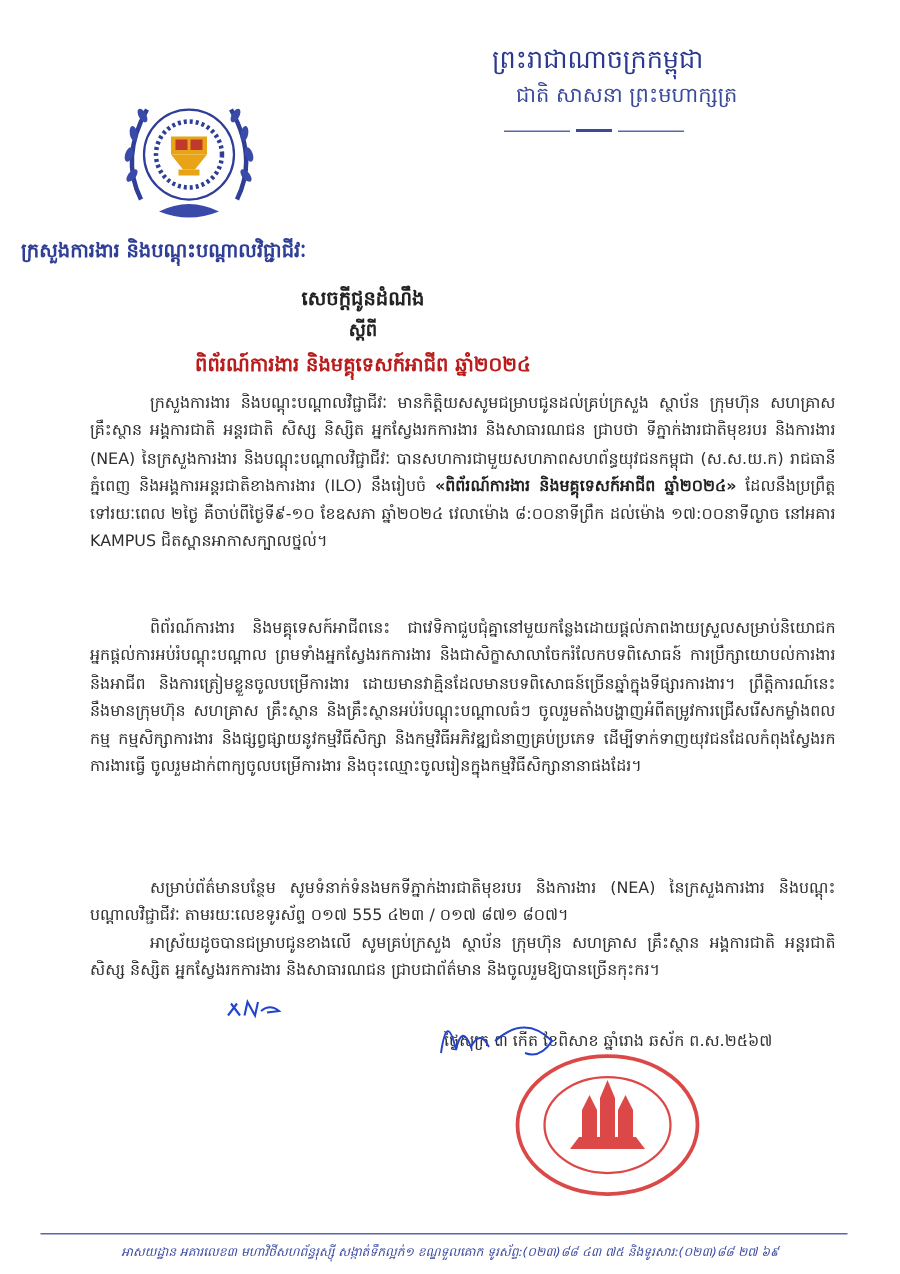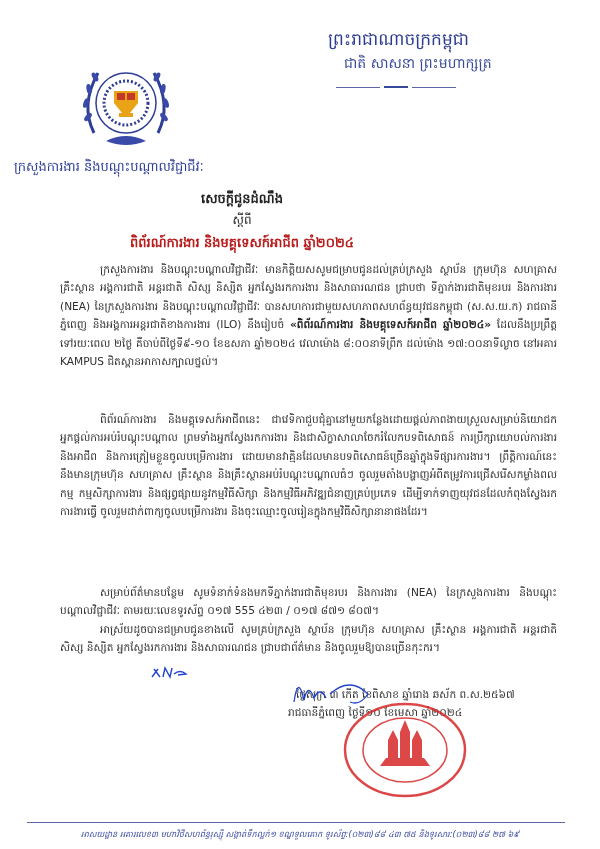--- a/index.html
+++ b/index.html
@@ -5,24 +5,24 @@
     html, body { margin: 0; padding: 0; background: #ffffff; }
     body { width: 600px; height: 849px; position: relative; overflow: hidden;
            font-family: "DejaVu Sans", sans-serif; color: #2a2a2a; }
     .abs { position: absolute; }
     .kingdom { left: 300px; top: 28px; width: 300px; text-align: left; }
     .kingdom .l1 { position:absolute; left: 28px; top: 0; font-size: 17px; font-weight: normal; color: #2b3a8f; white-space: nowrap; }
     .kingdom .l2 { position:absolute; left: 44px; top: 26px; font-size: 14px; color: #3a4a9a; white-space: nowrap; }
     .kingdom .orn { position:absolute; left: 36px; top: 58px; width: 120px; height: 2px; }
     .orn .line { position:absolute; top: 1px; height: 1px; background: #5a66a8; }
     .logo { left: 76px; top: 55px; width: 100px; height: 100px; }
-    .ministry { left: 14px; top: 158px; font-size: 13px; font-weight: normal; color: #2f3e96; white-space: nowrap; }
+    .ministry { left: 14px; top: 158px; font-size: 13px; font-weight: bold; color: #2f3e96; white-space: nowrap; }
     .title-block { left: 0; top: 190px; width: 484px; text-align: center; }
     .title-block .t1 { font-size: 13px; font-weight: bold; margin-top: 0; color: #222; }
-    .title-block .t2 { font-size: 12px; font-weight: normal; margin-top: 3px; color: #222; }
+    .title-block .t2 { font-size: 12px; font-weight: bold; margin-top: 3px; color: #222; }
     .title-block .t3 { font-size: 13px; font-weight: bold; margin-top: 4px; color: #b91c1c; }
     .para { left: 60px; width: 497px; font-size: 10.6px; line-height: 18.4px; color: #2e2e2e; text-align: justify; }
     .para .indent { display: inline-block; width: 40px; }
     .p1 { top: 260px; }
     .p2 { top: 410px; }
     .p3 { top: 583px; }
     .p4 { top: 620px; }
     .para b { font-weight: bold; color: #222; }
     .date-block { left: 288px; top: 685px; width: 300px; font-size: 10.6px; line-height: 18px; color: #2e2e2e; }
     .date-block .d1 { padding-left: 8px; white-space: nowrap; }
@@ -93,21 +93,20 @@
 <div class="abs para p4"><span class="indent"></span><span>អាស្រ័យដូចបានជម្រាបជូនខាងលើ សូមគ្រប់ក្រសួង ស្ថាប័ន ក្រុមហ៊ុន សហគ្រាស គ្រឹះស្ថាន អង្គការជាតិ អន្តរជាតិ សិស្ស និស្សិត អ្នកស្វែងរកការងារ និងសាធារណជន ជ្រាបជាព័ត៌មាន និងចូលរួមឱ្យបានច្រើនកុះករ។</span></div>
 
 <div class="abs initials">
   <svg width="40" height="16" viewBox="0 0 40 16">
     <path d="M2 12 L8 4 M4 4 L10 12 M13 12 L15 3 L20 12 L22 3 M24 9 Q30 4 36 9 L28 10" fill="none" stroke="#2244cc" stroke-width="1.4"></path>
   </svg>
 </div>
 
 <div class="abs date-block">
   <div class="d1">ថ្ងៃសុក្រ ៣ កើត ខែពិសាខ ឆ្នាំរោង ឆស័ក ព.ស.២៥៦៧</div>
-  <div class="d2">រាជធានីភ្នំពេញ ថ្ងៃទី១០ ខែមេសា ឆ្នាំ២០២៤</div>
 </div>
 
 <div class="abs seal">
   <svg width="130" height="100" viewBox="0 0 130 100">
     <ellipse cx="65" cy="50" rx="60" ry="46" fill="none" stroke="#d62828" stroke-width="2.5" opacity="0.85"></ellipse>
     <ellipse cx="65" cy="50" rx="42" ry="32" fill="none" stroke="#d62828" stroke-width="1.5" opacity="0.85"></ellipse>
     <g fill="#d62828" opacity="0.85">
       <path d="M40 66 L90 66 L84 58 L46 58 Z"></path>
       <path d="M48 58 L48 40 L53 30 L58 40 L58 58 Z"></path>
       <path d="M60 58 L60 32 L65 20 L70 32 L70 58 Z"></path>

